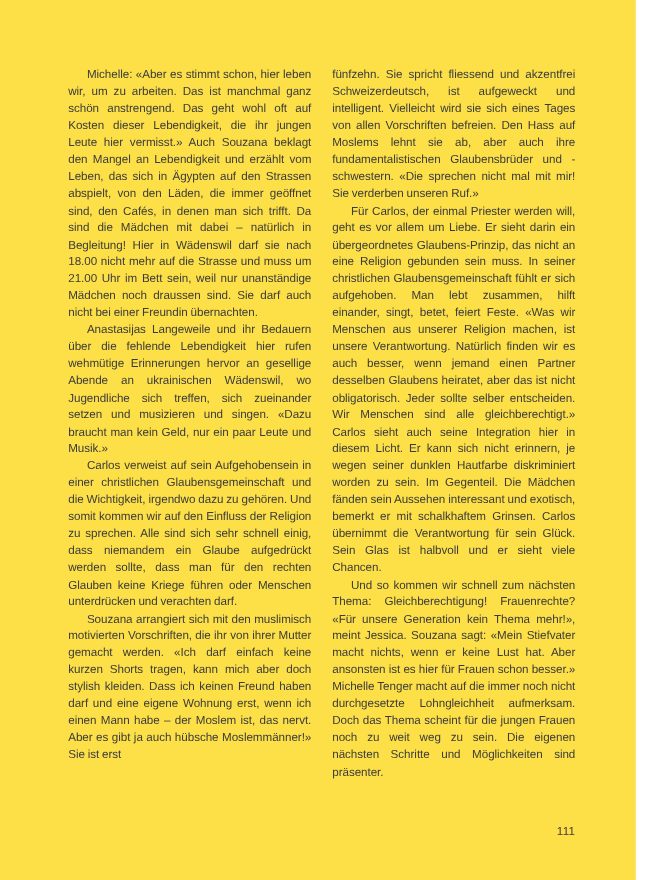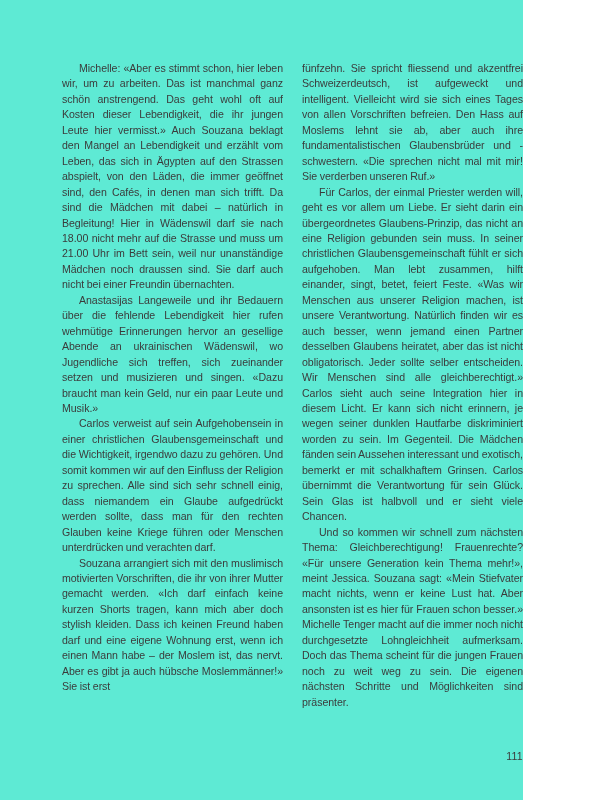--- a/index.html
+++ b/index.html
@@ -2,23 +2,23 @@
 <html lang="de"><head>
 <meta charset="utf-8">
 <style>
   html, body {
     margin: 0;
     padding: 0;
     background: #ffffff;
   }
   .page {
     position: relative;
-    width: 523px;
+    width: 578px;
     height: 800px;
-    background: #5eead4;
+    background: #fde047;
     overflow: hidden;
     font-family: "Liberation Sans", "DejaVu Sans", sans-serif;
     color: #3b3b3b;
   }
   .text-columns {
     position: absolute;
     left: 62px;
     top: 61px;
     width: 461px;
     display: flex;

